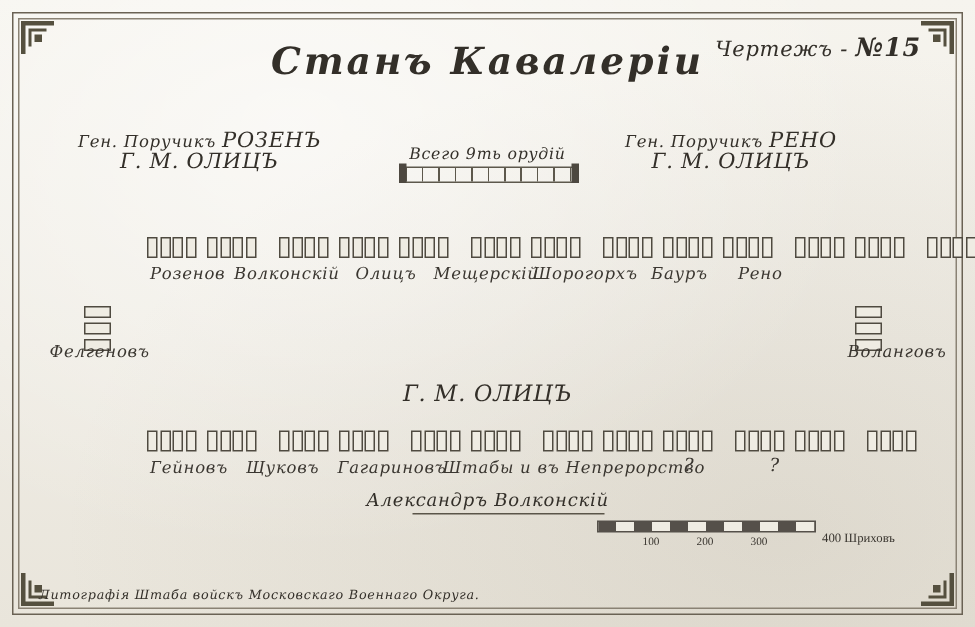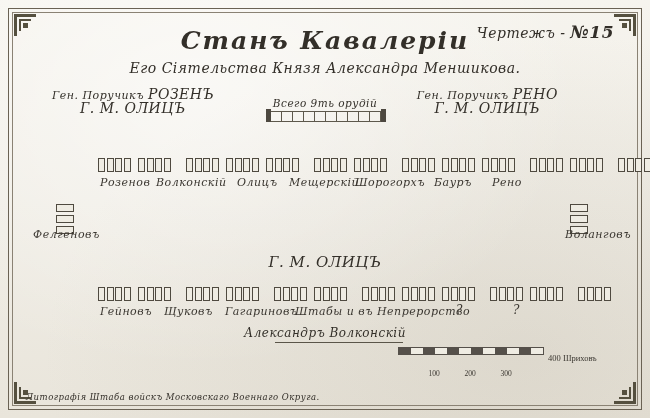--- a/index.html
+++ b/index.html
@@ -190,21 +190,21 @@
     background:
       repeating-linear-gradient(90deg, #55504a 0 12px, #efece3 12px 24px);
   }
   #scale .ticks {
     position: relative;
     height: 12px;
     font-size: 7.5px;
   }
   #scale .ticks span {
     position: absolute;
-    top: 14px;
+    top: 1px;
     transform: translateX(-50%);
     text-align: center;
   }
   #scale .unit {
     position: absolute;
     left: 150px;
     top: 6px;
     font-size: 8.5px;
     white-space: nowrap;
   }
@@ -254,21 +254,20 @@
   </div>
   <div class="corner c-br">
     <svg width="26" height="26" viewBox="0 0 26 26">
       <path d="M2 2 h22 v3 h-19 v19 h-3 z" fill="currentColor"></path>
       <path d="M7 7 h12 v2 h-10 v10 h-2 z" fill="currentColor"></path>
       <rect x="11" y="11" width="5" height="5" fill="currentColor"></rect>
     </svg>
   </div>
 
   <div class="txt script" id="title">Станъ Кавалеріи</div>
-  <div class="txt script" id="subtitle">Его Сіятельства Князя Александра Меншикова.</div>
 
   <div class="txt script" id="sheet-no">
     <span>Чертежъ -</span>
     <span class="num">№15</span>
   </div>
 
   <div class="txt script rank-label" id="left-rank">
     <span>Ген. Поручикъ</span>
     <span style="font-size:14px;">РОЗЕНЪ</span>
   </div>

